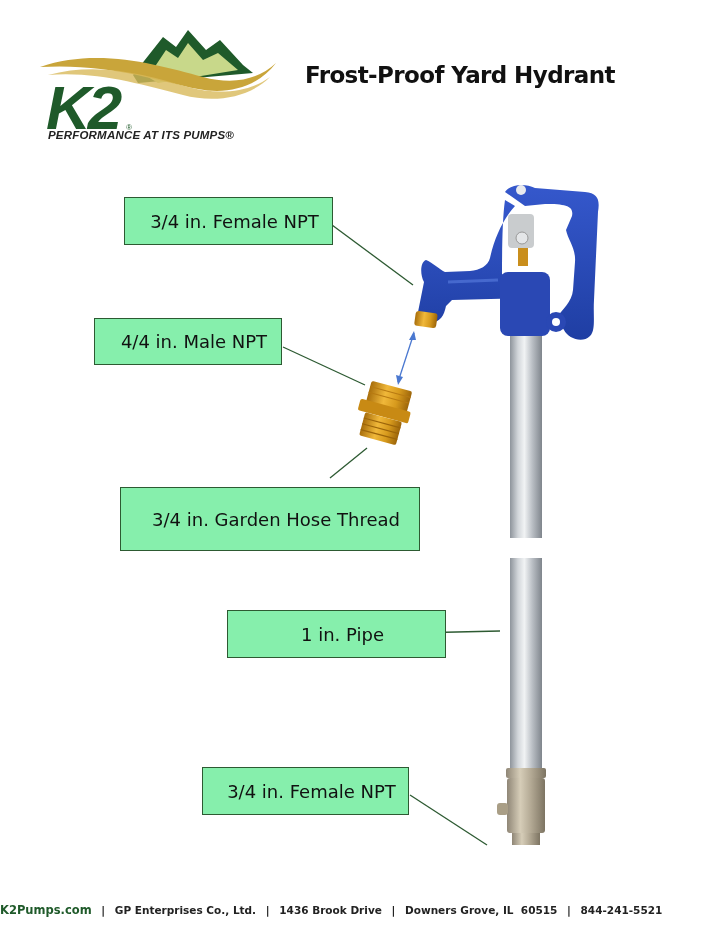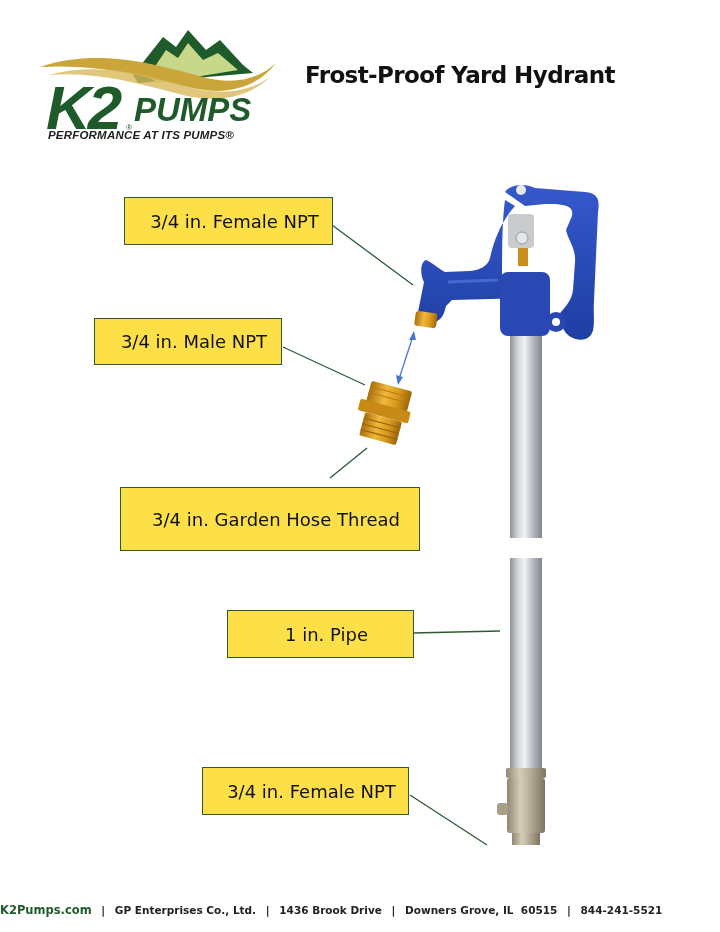--- a/index.html
+++ b/index.html
@@ -7,21 +7,21 @@
 
   .logo { position: absolute; left: 38px; top: 25px; width: 240px; height: 115px; font-style: italic; }
   .logo svg { position: absolute; left: 0; top: 0; }
   .logo-k2 { position: absolute; left: 8px; top: 52px; font-family: "Liberation Sans", sans-serif; font-weight: bold; font-size: 62px; color: #1f5a2a; letter-spacing: -3px; line-height: 1; }
   .logo-pumps { position: absolute; left: 96px; top: 68px; font-family: "Liberation Sans", sans-serif; font-weight: bold; font-size: 33px; color: #1f5a2a; line-height: 1; letter-spacing: 0px; }
   .logo-reg { position: absolute; left: 88px; top: 98px; font-size: 8px; color: #1f5a2a; }
   .logo-tagline { position: absolute; left: 10px; top: 104px; font-family: "Liberation Sans", sans-serif; font-weight: bold; font-size: 11.5px; color: #222; letter-spacing: 0.2px; white-space: nowrap; }
 
   .title { position: absolute; left: 305px; top: 62px; font-family: "DejaVu Sans", sans-serif; font-weight: bold; font-size: 23px; color: #111; white-space: nowrap; letter-spacing: -0.6px; }
 
-  .callout { position: absolute; border: 1.5px solid #2d5a32; background: #fde047; display: flex; align-items: center; justify-content: center; font-family: "DejaVu Sans", sans-serif; font-size: 18px; color: #111; box-sizing: border-box; white-space: nowrap; padding-left: 12px; }
+  .callout { position: absolute; border: 1.5px solid #2d5a32; background: #86efac; display: flex; align-items: center; justify-content: center; font-family: "DejaVu Sans", sans-serif; font-size: 18px; color: #111; box-sizing: border-box; white-space: nowrap; padding-left: 12px; }
 
   #diagram-svg { position: absolute; left: 0; top: 0; }
 
   .footer { position: absolute; left: 0; top: 903px; width: 613px; text-align: center; font-family: "DejaVu Sans", sans-serif; font-size: 10.5px; font-weight: bold; color: #222; white-space: nowrap; }
   .footer .site { color: #1f5a2a; font-size: 11.5px; }
   .footer .sep { margin: 0 6px; }
 </style>
 </head>
 <body>
 
@@ -29,21 +29,20 @@
   <svg width="240" height="80" viewBox="0 0 240 80">
 
     <polygon points="95,50 125,12 138,22 150,5 168,25 182,15 205,40 215,48 100,58" fill="#1f5a2a"></polygon>
     <polygon points="110,52 128,25 140,33 150,18 165,35 180,28 200,45 120,58" fill="#c8d88a"></polygon>
 
     <path d="M2,42 C60,22 120,40 165,52 C195,60 220,55 238,38 C220,62 190,70 160,64 C120,56 70,38 2,42 Z" fill="#c9a53a"></path>
     <path d="M10,50 C60,36 110,50 150,62 C180,70 210,68 232,52 C210,74 175,78 145,70 C105,60 60,46 10,50 Z" fill="#d8b95a" opacity="0.8"></path>
   </svg>
   <div class="logo-k2">K2</div>
   <div class="logo-reg">®</div>
-  <div class="logo-pumps">PUMPS</div>
   <div class="logo-tagline">PERFORMANCE AT ITS PUMPS®</div>
 </div>
 
 <div class="title">Frost-Proof Yard Hydrant</div>
 
 <svg id="diagram-svg" width="720" height="932" viewBox="0 0 720 932">
   <defs>
     <linearGradient id="pipeGrad" x1="0" x2="1" y1="0" y2="0">
       <stop offset="0" stop-color="#8e949b"></stop>
       <stop offset="0.25" stop-color="#d2d6da"></stop>
@@ -128,26 +127,26 @@
     <line x1="330" y1="478" x2="367" y2="448"></line>
     <line x1="413" y1="633" x2="500" y2="631"></line>
     <line x1="410" y1="795" x2="487" y2="845"></line>
   </g>
 </svg>
 
 <div class="callout" style="left:124px; top:197px; width:209px; height:48px;">
   <span>3/4 in. Female NPT</span>
 </div>
 <div class="callout" style="left:94px; top:318px; width:188px; height:47px;">
-  <span>3/4 in. Male NPT</span>
+  <span>4/4 in. Male NPT</span>
 </div>
 <div class="callout" style="left:120px; top:487px; width:300px; height:64px;">
   <span>3/4 in. Garden Hose Thread</span>
 </div>
-<div class="callout" style="left:227px; top:610px; width:187px; height:48px;text-align:right;">
+<div class="callout" style="left:227px; top:610px; width:219px; height:48px;text-align:right;">
   <span>1 in. Pipe</span>
 </div>
 <div class="callout" style="left:202px; top:767px; width:207px; height:48px;">
   <span>3/4 in. Female NPT</span>
 </div>
 
 <div class="footer">
   <span class="site">K2Pumps.com</span>
   <span class="sep">|</span>
   <span>GP Enterprises Co., Ltd.</span>

